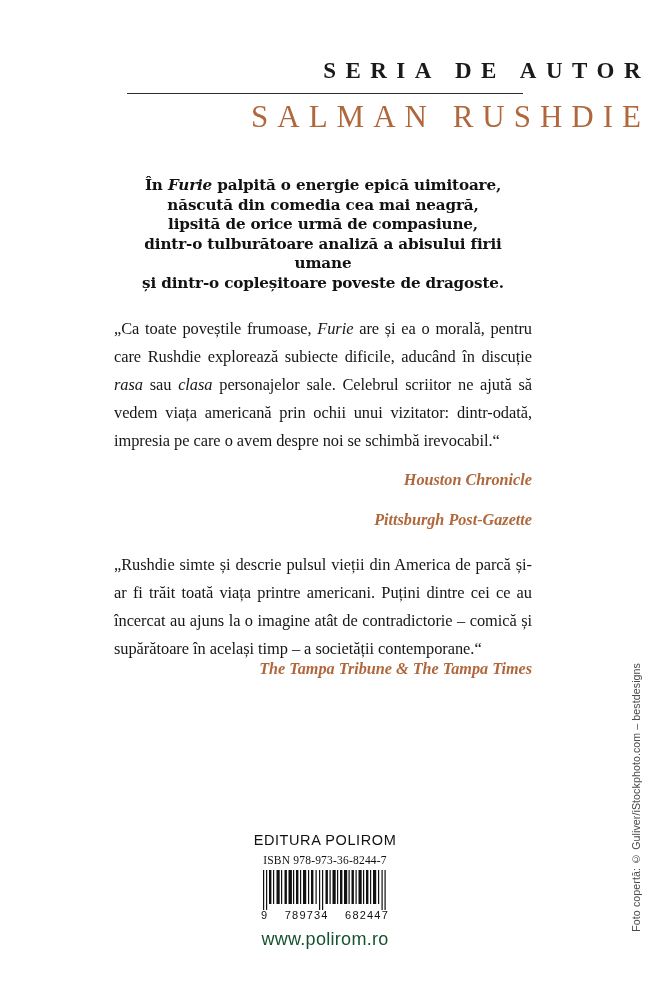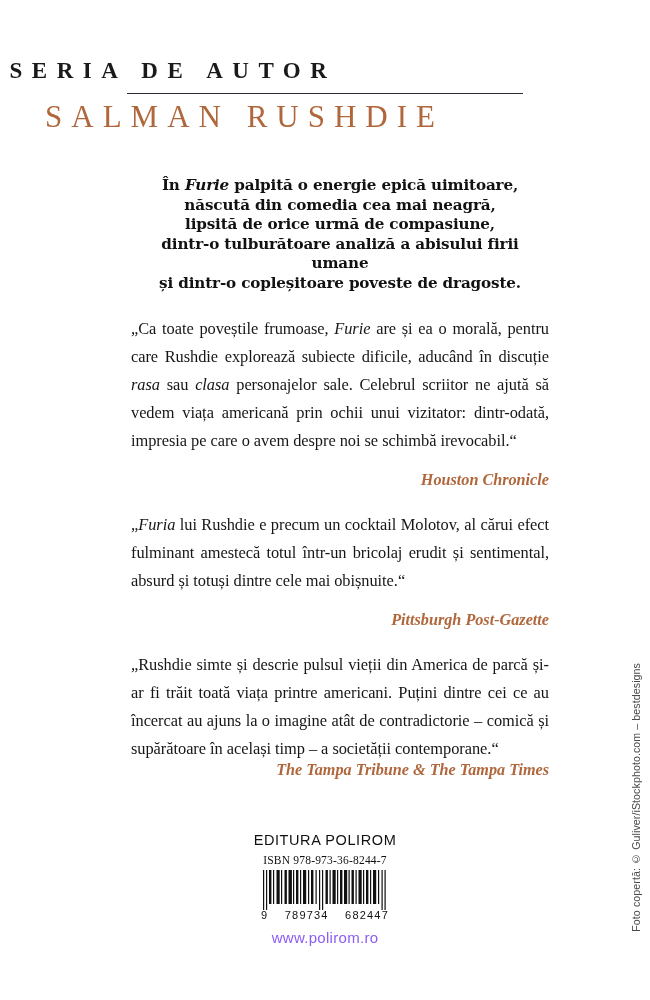--- a/index.html
+++ b/index.html
@@ -21,21 +21,21 @@
     inset: 0;
     background: #ffffff;
   }
 
   
   .header {
     position: absolute;
     left: 0;
     right: 0;
     top: 58px;
-    text-align: left;
+    text-align: right;
   }
   .series-line {
     font-family: "Liberation Serif", serif;
     font-size: 23px;
     font-weight: 700;
     letter-spacing: 9.5px;
     color: #1a1a1a;
     text-indent: 9.5px;
     line-height: 1.1;
   }
@@ -52,21 +52,21 @@
     letter-spacing: 9px;
     color: #b0673c;
     text-indent: 9px;
     line-height: 1.1;
     margin-left: 36px;
   }
 
   
   .content {
     position: absolute;
-    left: 131px;
+    left: 114px;
     top: 176px;
     width: 418px;
   }
 
   .intro {
     font-family: "DejaVu Serif", "Liberation Serif", serif;
     font-weight: 700;
     font-size: 15.2px;
     line-height: 19.6px;
     text-align: center;
@@ -145,22 +145,22 @@
     color: #111111;
     letter-spacing: 1.2px;
     margin-top: -1px;
     display: flex;
     justify-content: space-between;
     width: 128px;
   }
   .bd-lead { padding-left: 0px; }
   .website {
     font-family: "Liberation Sans", sans-serif;
-    font-size: 15px;
-    color: #8b5cf6;
+    font-size: 18px;
+    color: #14532d;
     letter-spacing: 0.3px;
     margin-top: 8px;
   }
   .side-credit-inner {
     position: absolute;
     right: 8px;
     bottom: 68px;
     writing-mode: vertical-rl;
     transform: rotate(180deg);
     font-family: "Liberation Sans", sans-serif;
@@ -192,21 +192,20 @@
       <div>dintr-o tulburătoare analiză a abisului firii umane</div>
       <div>și dintr-o copleșitoare poveste de dragoste.</div>
     </div>
 
     <div class="quote-block">
       <p class="quote-text"><span>„Ca toate poveștile frumoase, </span><em>Furie</em><span> are și ea o morală, pentru care Rushdie explorează subiecte dificile, aducând în discuție </span><em>rasa</em><span> sau </span><em>clasa</em><span> personajelor sale. Celebrul scriitor ne ajută să vedem viața americană prin ochii unui vizitator: dintr-odată, impresia pe care o avem despre noi se schimbă irevocabil.“</span></p>
       <div class="attribution">Houston Chronicle</div>
     </div>
 
     <div class="quote-block">
-      <p class="quote-text"><span>„</span><em>Furia</em><span> lui Rushdie e precum un cocktail Molotov, al cărui efect fulminant amestecă totul într-un bricolaj erudit și sentimental, absurd și totuși dintre cele mai obișnuite.“</span></p>
       <div class="attribution">Pittsburgh Post-Gazette</div>
     </div>
 
     <div class="quote-block">
       <p class="quote-text"><span>„Rushdie simte și descrie pulsul vieții din America de parcă și-ar fi trăit toată viața printre americani. Puțini dintre cei ce au încercat au ajuns la o imagine atât de contradictorie – comică și supărătoare în același timp – a societății contemporane.“</span></p>
       <div class="attribution attr-inline">The Tampa Tribune &amp; The Tampa Times</div>
     </div>
 
   </div>
 

